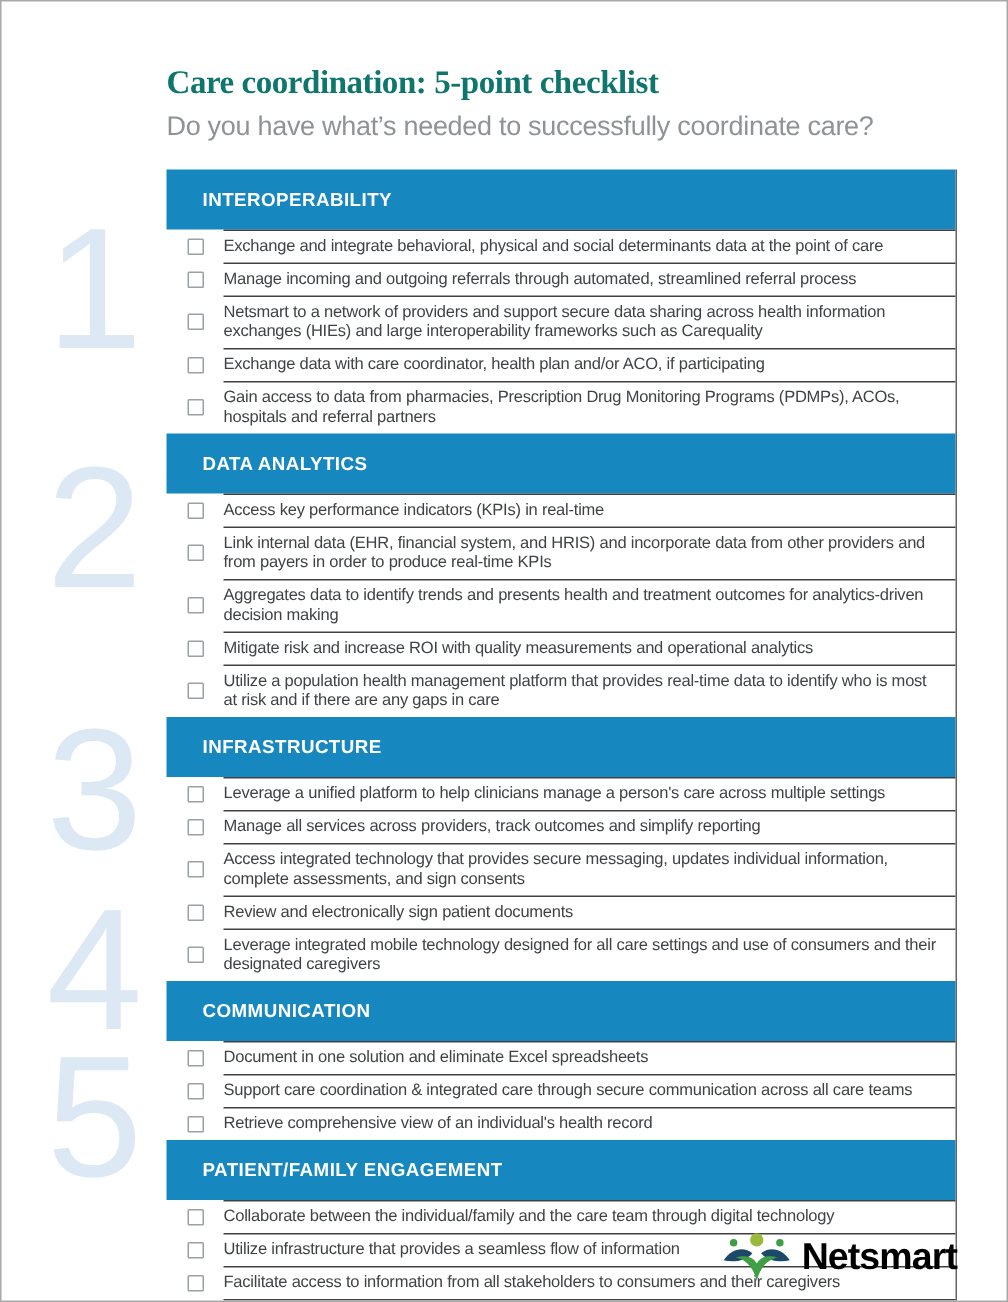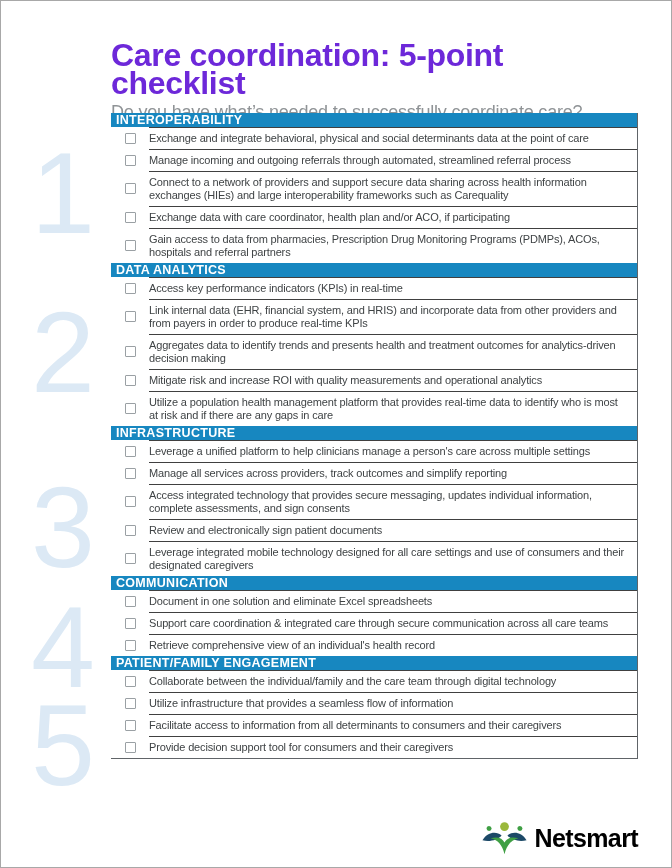--- a/index.html
+++ b/index.html
@@ -20,41 +20,41 @@
     text-align:center;
     font-size:115px;
     line-height:115px;
     font-weight:400;
     color:#dce9f5;
     user-select:none;
   }
   
   .doc-header { position:absolute; left:110px; top:40px; width:530px; }
   .doc-title {
-    font-size:32px; font-weight:bold; color:#6d28d9;
-    letter-spacing:-0.3px; line-height:28px;
+    font-size:22px; font-weight:bold; color:#0f766e;
+    letter-spacing:-0.3px; line-height:28px;font-family:Liberation Serif, serif;
   }
   .doc-subtitle {
     font-size:18px; color:#8f9396; line-height:24px; margin-top:3px;
     letter-spacing:-0.2px;
   }
   
   .checklist {
     position:absolute; left:110px; top:112px; width:527px;
     border-right:1px solid #606468;
     border-bottom:1px solid #606468;
   }
   .section-bar {
-    height:14px;
+    height:40px;
     background:#1787c0;
     color:#ffffff;
     font-size:12.5px; font-weight:bold;
     letter-spacing:0.3px;
     display:flex; align-items:center;
-    padding-left:5px;
+    padding-left:24px;
   }
   .item { display:flex; align-items:stretch; }
   .cb-col {
     width:38px; flex:0 0 38px;
     display:flex; align-items:center; justify-content:center;
   }
   .cb {
     width:11px; height:11px;
     border:1px solid #9aa0a4;
     border-radius:1px;
@@ -112,21 +112,21 @@
     <div class="item">
       <div class="cb-col">
           <span class="cb"></span>
         </div>
       <div class="item-text">Manage incoming and outgoing referrals through automated, streamlined referral process</div>
     </div>
     <div class="item">
       <div class="cb-col">
           <span class="cb"></span>
         </div>
-      <div class="item-text">Connect to a network of providers and support secure data sharing across health information exchanges (HIEs) and large interoperability frameworks such as Carequality</div>
+      <div class="item-text">Netsmart to a network of providers and support secure data sharing across health information exchanges (HIEs) and large interoperability frameworks such as Carequality</div>
     </div>
     <div class="item">
       <div class="cb-col">
           <span class="cb"></span>
         </div>
       <div class="item-text">Exchange data with care coordinator, health plan and/or ACO, if participating</div>
     </div>
     <div class="item">
       <div class="cb-col">
           <span class="cb"></span>
@@ -236,21 +236,21 @@
     <div class="item">
       <div class="cb-col">
           <span class="cb"></span>
         </div>
       <div class="item-text">Utilize infrastructure that provides a seamless flow of information</div>
     </div>
     <div class="item">
       <div class="cb-col">
           <span class="cb"></span>
         </div>
-      <div class="item-text">Facilitate access to information from all determinants to consumers and their caregivers</div>
+      <div class="item-text">Facilitate access to information from all stakeholders to consumers and their caregivers</div>
     </div>
     <div class="item">
       <div class="cb-col">
           <span class="cb"></span>
         </div>
       <div class="item-text">Provide decision support tool for consumers and their caregivers</div>
     </div>
 
   </div>
 

